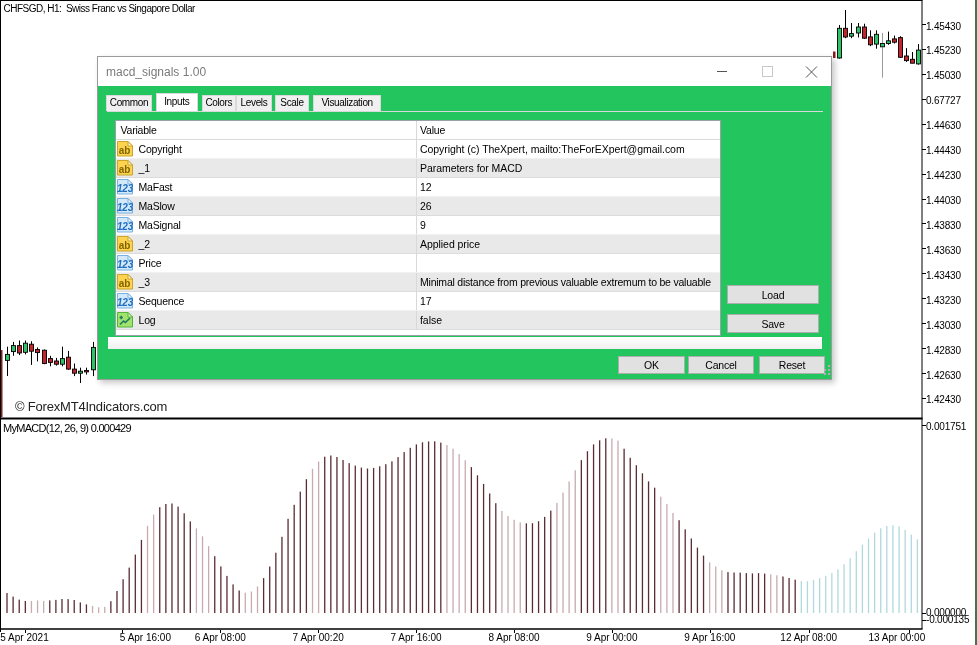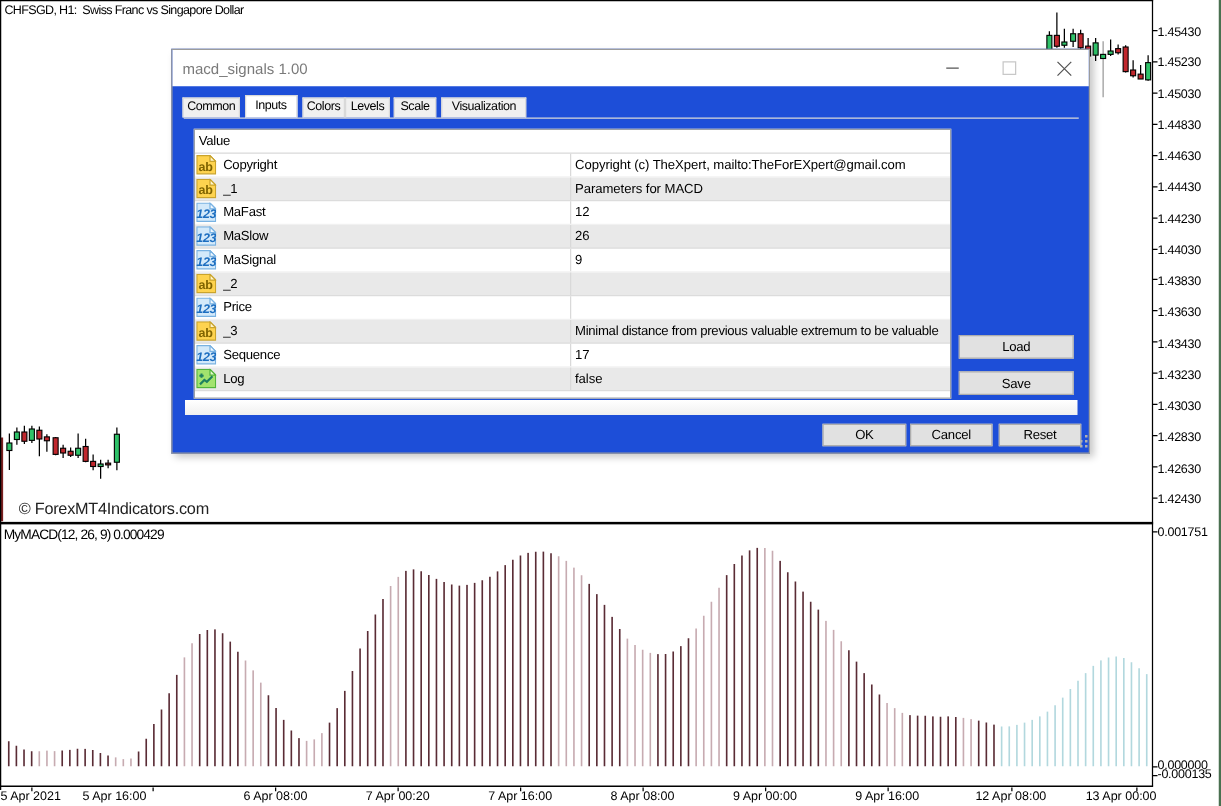--- a/index.html
+++ b/index.html
@@ -5,21 +5,21 @@
 body { position:relative; font-family:"Liberation Sans",sans-serif; background:#fff; overflow:hidden; }
 .abs { position:absolute; }
 #chartlabel { left:3.5px; top:2.5px; font-size:10px; letter-spacing:-0.5px; color:#000; }
 #copyright { left:15px; top:399px; font-size:13px; letter-spacing:-0.2px; color:#222; }
 #macdlabel { left:3px; top:422px; font-size:11px; letter-spacing:-0.7px; color:#000; }
 #borders { left:0; top:0; width:977px; height:645px; pointer-events:none; }
 .ptick { left:922px; width:3.5px; height:1px; background:#000; }
 .plab { left:926px; font-size:10px; line-height:11px; color:#000; letter-spacing:-0.2px; }
 .ttick { top:630px; width:1px; height:3px; background:#000; }
 .tlab { top:631.5px; font-size:10px; letter-spacing:0px; color:#000; white-space:nowrap; }
-#dialog { left:97px; top:39px; width:735px; height:324px; background:#1d4ed8; border:1px solid #9b9b9b; box-shadow: 3px 3px 6px rgba(0,0,0,0.22); margin-left: 40px; }
+#dialog { left:97px; top:56px; width:735px; height:324px; background:#22c55e; border:1px solid #9b9b9b; box-shadow: 3px 3px 6px rgba(0,0,0,0.22); }
 #titlebar { left:0; top:0; width:100%; height:29px; background:#fff; }
 #dtitle { left:8px; top:8px; font-size:12px; color:#7a7a7a; }
 .wbtn { top:0; width:44px; height:29px; color:#333; }
 .tab { position:absolute; top:37.5px; height:16px; background:#f0f0f0; border:1px solid #d9d9d9; border-bottom:none; font-size:10px; letter-spacing:-0.35px; color:#000; text-align:center; line-height:14.5px; }
 .tab.sel { top:35.5px; height:18.5px; background:#fff; z-index:2; line-height:16.5px; }
 #tabline { left:9px; top:53.5px; width:716px; height:1px; background:#d9d9d9; }
 #table { left:17px; top:63px; width:606px; height:216px; background:#fff; border:1px solid #9aa0a8; font-size:10.5px; letter-spacing:-0.2px; }
 .thead { display:flex; height:19px; border-bottom:1px solid #d9d9d9; }
 .trow { display:flex; height:19px; border-bottom:1px solid rgba(0,0,0,0.055); }
 .trow.alt { background:#e9e9e9; }
@@ -259,21 +259,21 @@
 <div id="chartlabel" class="abs">CHFSGD, H1:&nbsp; Swiss Franc vs Singapore Dollar</div>
 <div id="copyright" class="abs">© ForexMT4Indicators.com</div>
 <div id="macdlabel" class="abs">MyMACD(12, 26, 9) 0.000429</div>
 <div class="abs ptick" style="top:24.0px"></div>
 <div class="abs plab" style="top:20.5px">1.45430</div>
 <div class="abs ptick" style="top:48.9px"></div>
 <div class="abs plab" style="top:45.4px">1.45230</div>
 <div class="abs ptick" style="top:73.9px"></div>
 <div class="abs plab" style="top:70.4px">1.45030</div>
 <div class="abs ptick" style="top:98.8px"></div>
-<div class="abs plab" style="top:95.3px">1.44830</div>
+<div class="abs plab" style="top:95.3px">0.67727</div>
 <div class="abs ptick" style="top:123.7px"></div>
 <div class="abs plab" style="top:120.2px">1.44630</div>
 <div class="abs ptick" style="top:148.7px"></div>
 <div class="abs plab" style="top:145.2px">1.44430</div>
 <div class="abs ptick" style="top:173.6px"></div>
 <div class="abs plab" style="top:170.1px">1.44230</div>
 <div class="abs ptick" style="top:198.5px"></div>
 <div class="abs plab" style="top:195.0px">1.44030</div>
 <div class="abs ptick" style="top:223.4px"></div>
 <div class="abs plab" style="top:219.9px">1.43830</div>
@@ -293,21 +293,21 @@
 <div class="abs plab" style="top:394.4px">1.42430</div>
 <div class="abs ptick" style="top:424.5px"></div>
 <div class="abs plab" style="top:420.5px">0.001751</div>
 <div class="abs ptick" style="top:612.5px"></div>
 <div class="abs plab" style="top:606.5px">0.000000</div>
 <div class="abs ptick" style="top:620px"></div>
 <div class="abs plab" style="top:614px">-0.000135</div>
 <div class="abs ttick" style="left:24.5px"></div>
 <div class="abs tlab" style="left:-15.5px;width:80px;text-align:center">5 Apr 2021</div>
 <div class="abs ttick" style="left:122.4px"></div>
-<div class="abs tlab" style="left:66px;width:80px;text-align:left">5 Apr 16:00</div>
+<div class="abs tlab" style="left:91px;width:80px;text-align:right">5 Apr 16:00</div>
 <div class="abs ttick" style="left:220.3px"></div>
 <div class="abs tlab" style="left:180.3px;width:80px;text-align:center">6 Apr 08:00</div>
 <div class="abs ttick" style="left:318.2px"></div>
 <div class="abs tlab" style="left:278.2px;width:80px;text-align:center">7 Apr 00:20</div>
 <div class="abs ttick" style="left:416.1px"></div>
 <div class="abs tlab" style="left:376.1px;width:80px;text-align:center">7 Apr 16:00</div>
 <div class="abs ttick" style="left:514px"></div>
 <div class="abs tlab" style="left:474px;width:80px;text-align:center">8 Apr 08:00</div>
 <div class="abs ttick" style="left:611.9px"></div>
 <div class="abs tlab" style="left:571.9px;width:80px;text-align:center">9 Apr 00:00</div>
@@ -333,20 +333,21 @@
   </div>
   <div id="tabline" class="abs"></div>
   <div class="tab" style="left:8px;width:46px">Common</div>
   <div class="tab sel" style="left:57.5px;width:42.5px">Inputs</div>
   <div class="tab" style="left:103.8px;width:34px">Colors</div>
   <div class="tab" style="left:138.4px;width:35.2px">Levels</div>
   <div class="tab" style="left:177px;width:34px">Scale</div>
   <div class="tab" style="left:214.9px;width:68.5px">Visualization</div>
   <div id="table" class="abs">
     <div class="thead">
+        <div class="hname">Variable</div>
         <div class="hval">Value</div>
       </div>
     <div class="trow">
         <div class="cname">
           <span class="icon">
             <svg width="16" height="16" viewBox="0 0 16 16">
               <path d="M0.5 0.5 h10.5 l4.5 4.5 v10 h-15 z" fill="#fed34f" stroke="#caa42d" stroke-width="1"></path>
               <path d="M11 0.5 l4.5 4.5 h-4.5 z" fill="#fff6cd" stroke="#caa42d" stroke-width="1"></path>
               <text x="7.5" y="12.5" font-size="10" font-weight="bold" fill="#806400" text-anchor="middle" font-family="Liberation Sans,sans-serif">ab</text>
             </svg>
@@ -411,20 +412,21 @@
         <div class="cname">
           <span class="icon">
             <svg width="16" height="16" viewBox="0 0 16 16">
               <path d="M0.5 0.5 h10.5 l4.5 4.5 v10 h-15 z" fill="#fed34f" stroke="#caa42d" stroke-width="1"></path>
               <path d="M11 0.5 l4.5 4.5 h-4.5 z" fill="#fff6cd" stroke="#caa42d" stroke-width="1"></path>
               <text x="7.5" y="12.5" font-size="10" font-weight="bold" fill="#806400" text-anchor="middle" font-family="Liberation Sans,sans-serif">ab</text>
             </svg>
           </span>
           <span class="ntext">_2</span>
         </div>
+        <div class="cval">Applied price</div>
       </div>
       <div class="trow">
         <div class="cname">
           <span class="icon">
             <svg width="16" height="16" viewBox="0 0 16 16">
               <path d="M0.5 0.5 h10.5 l4.5 4.5 v10 h-15 z" fill="#d3e9fa" stroke="#79b2e2" stroke-width="1"></path>
               <path d="M11 0.5 l4.5 4.5 h-4.5 z" fill="#f0f8ff" stroke="#79b2e2" stroke-width="1"></path>
               <text x="8" y="12.5" font-size="10" font-weight="bold" font-style="italic" fill="#1d6ec0" text-anchor="middle" font-family="Liberation Sans,sans-serif">123</text>
             </svg>
           </span>

